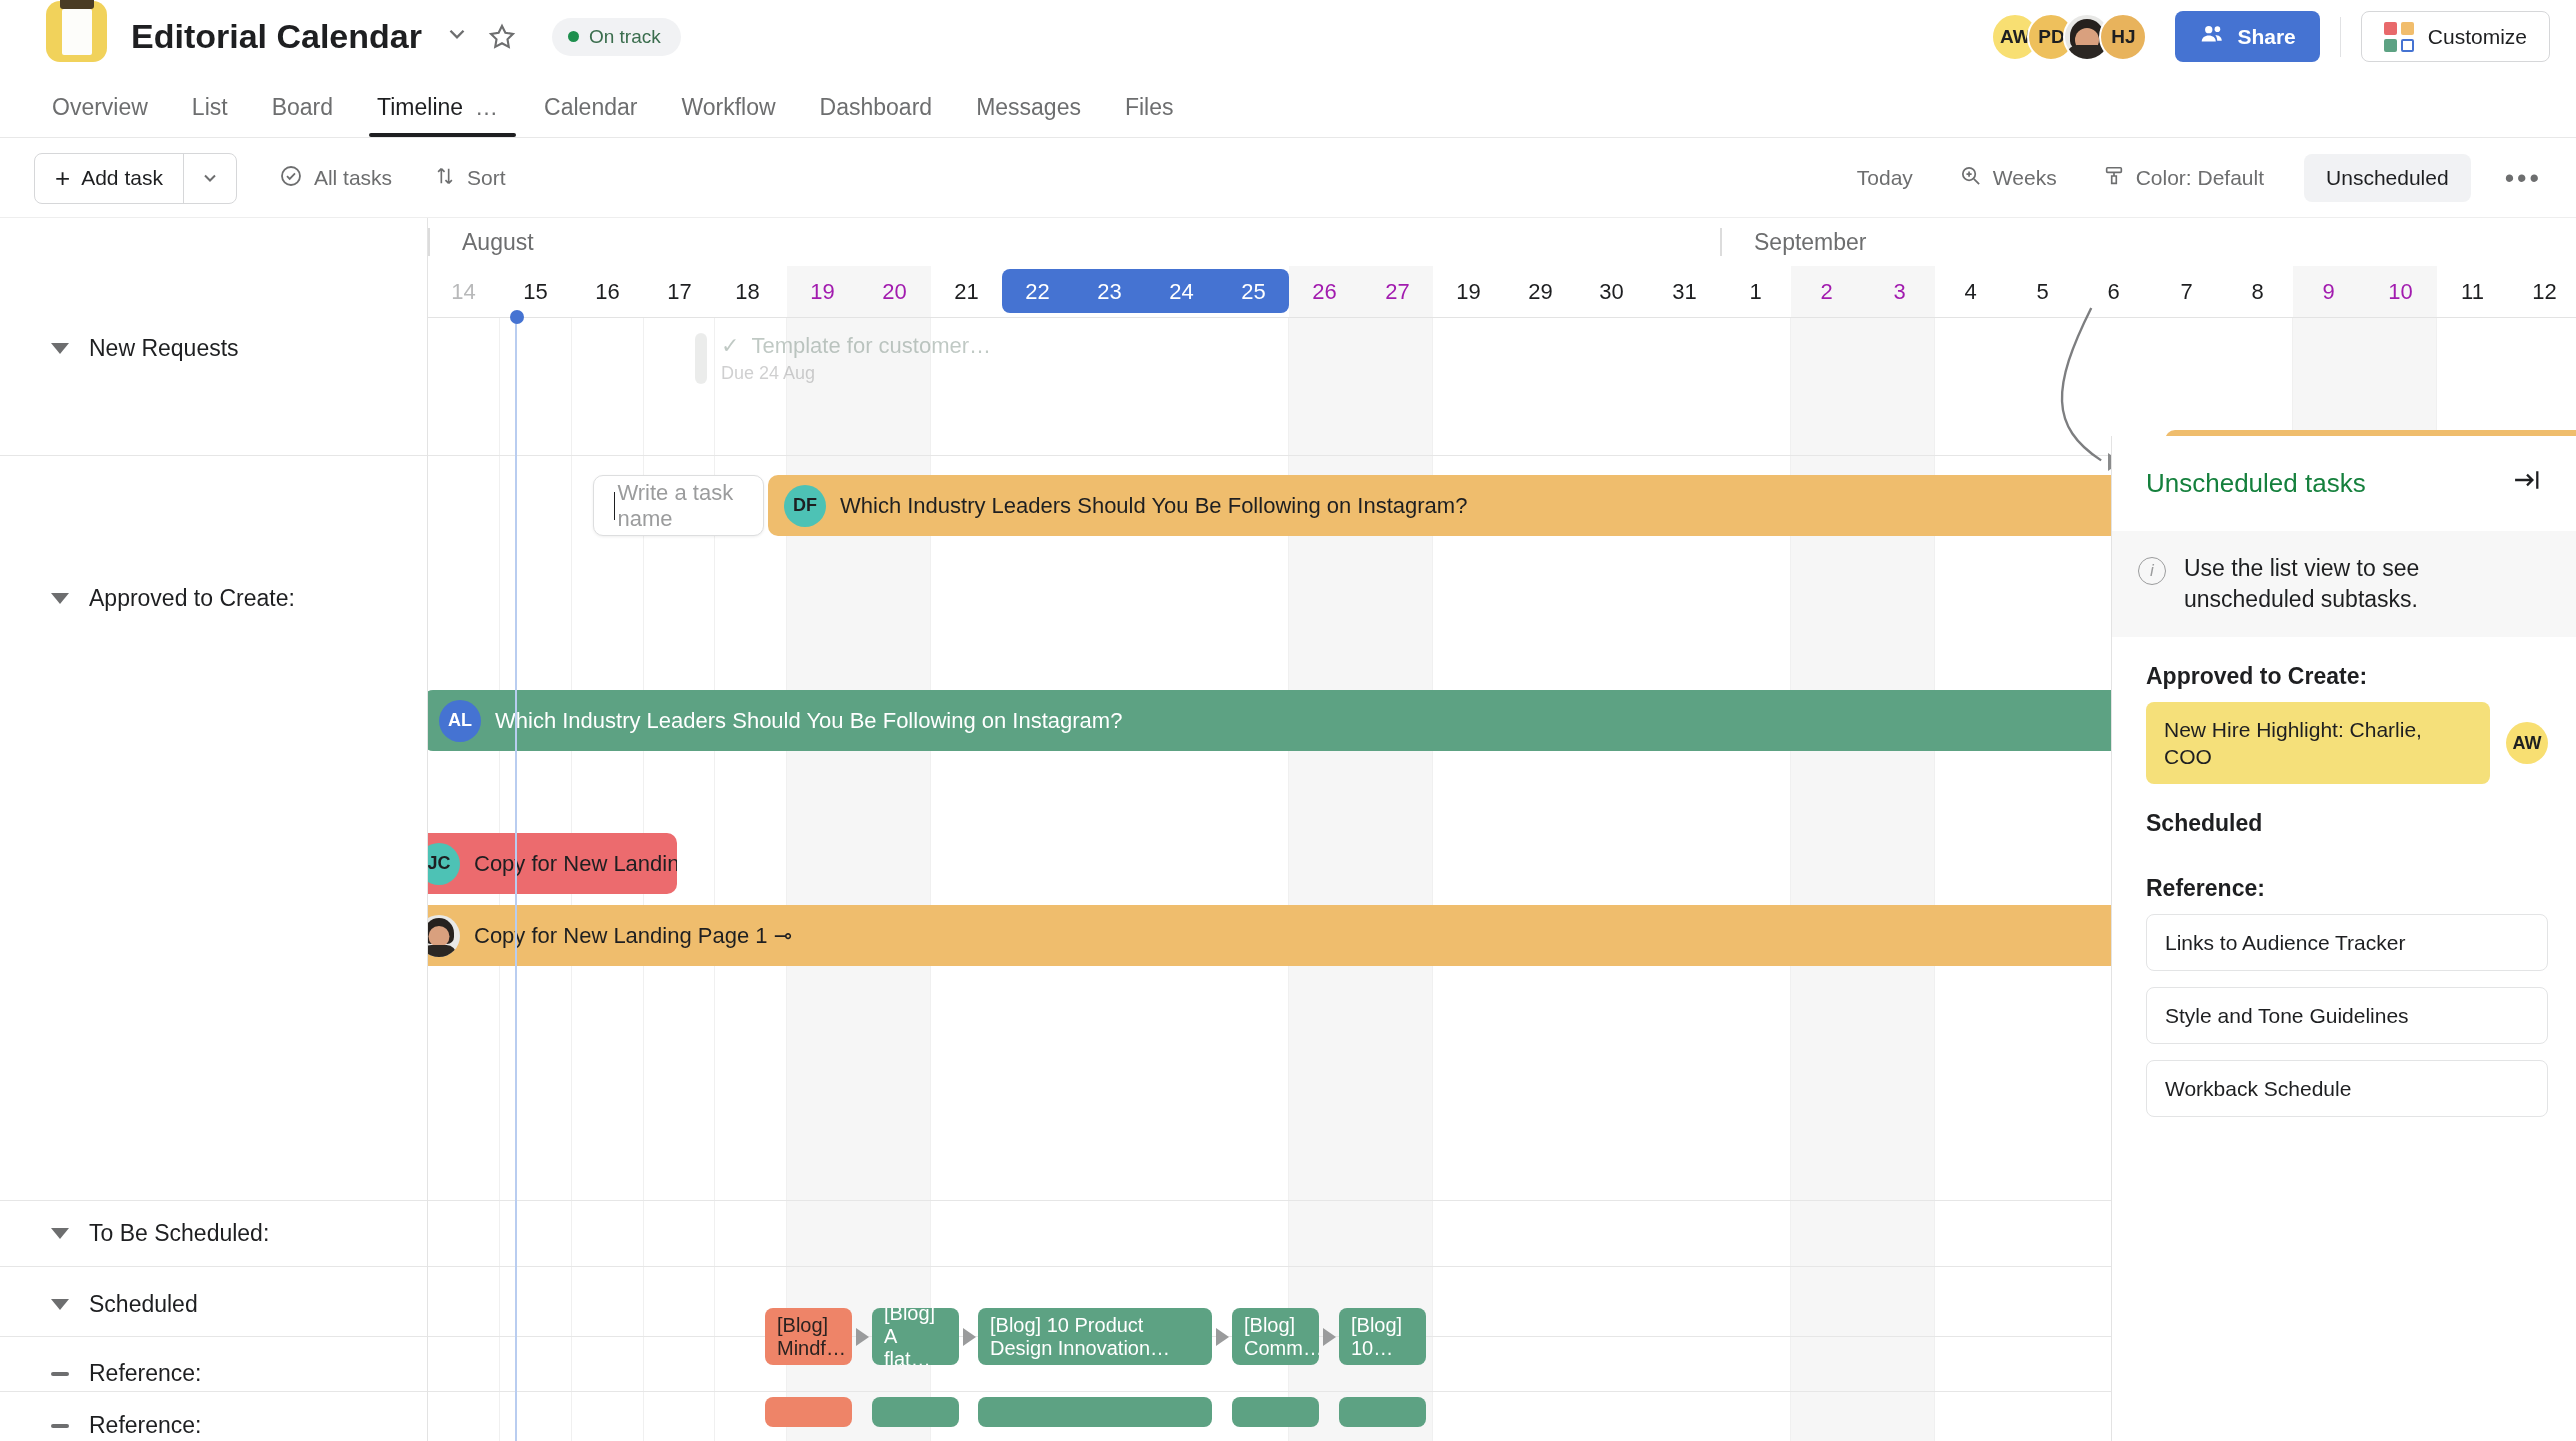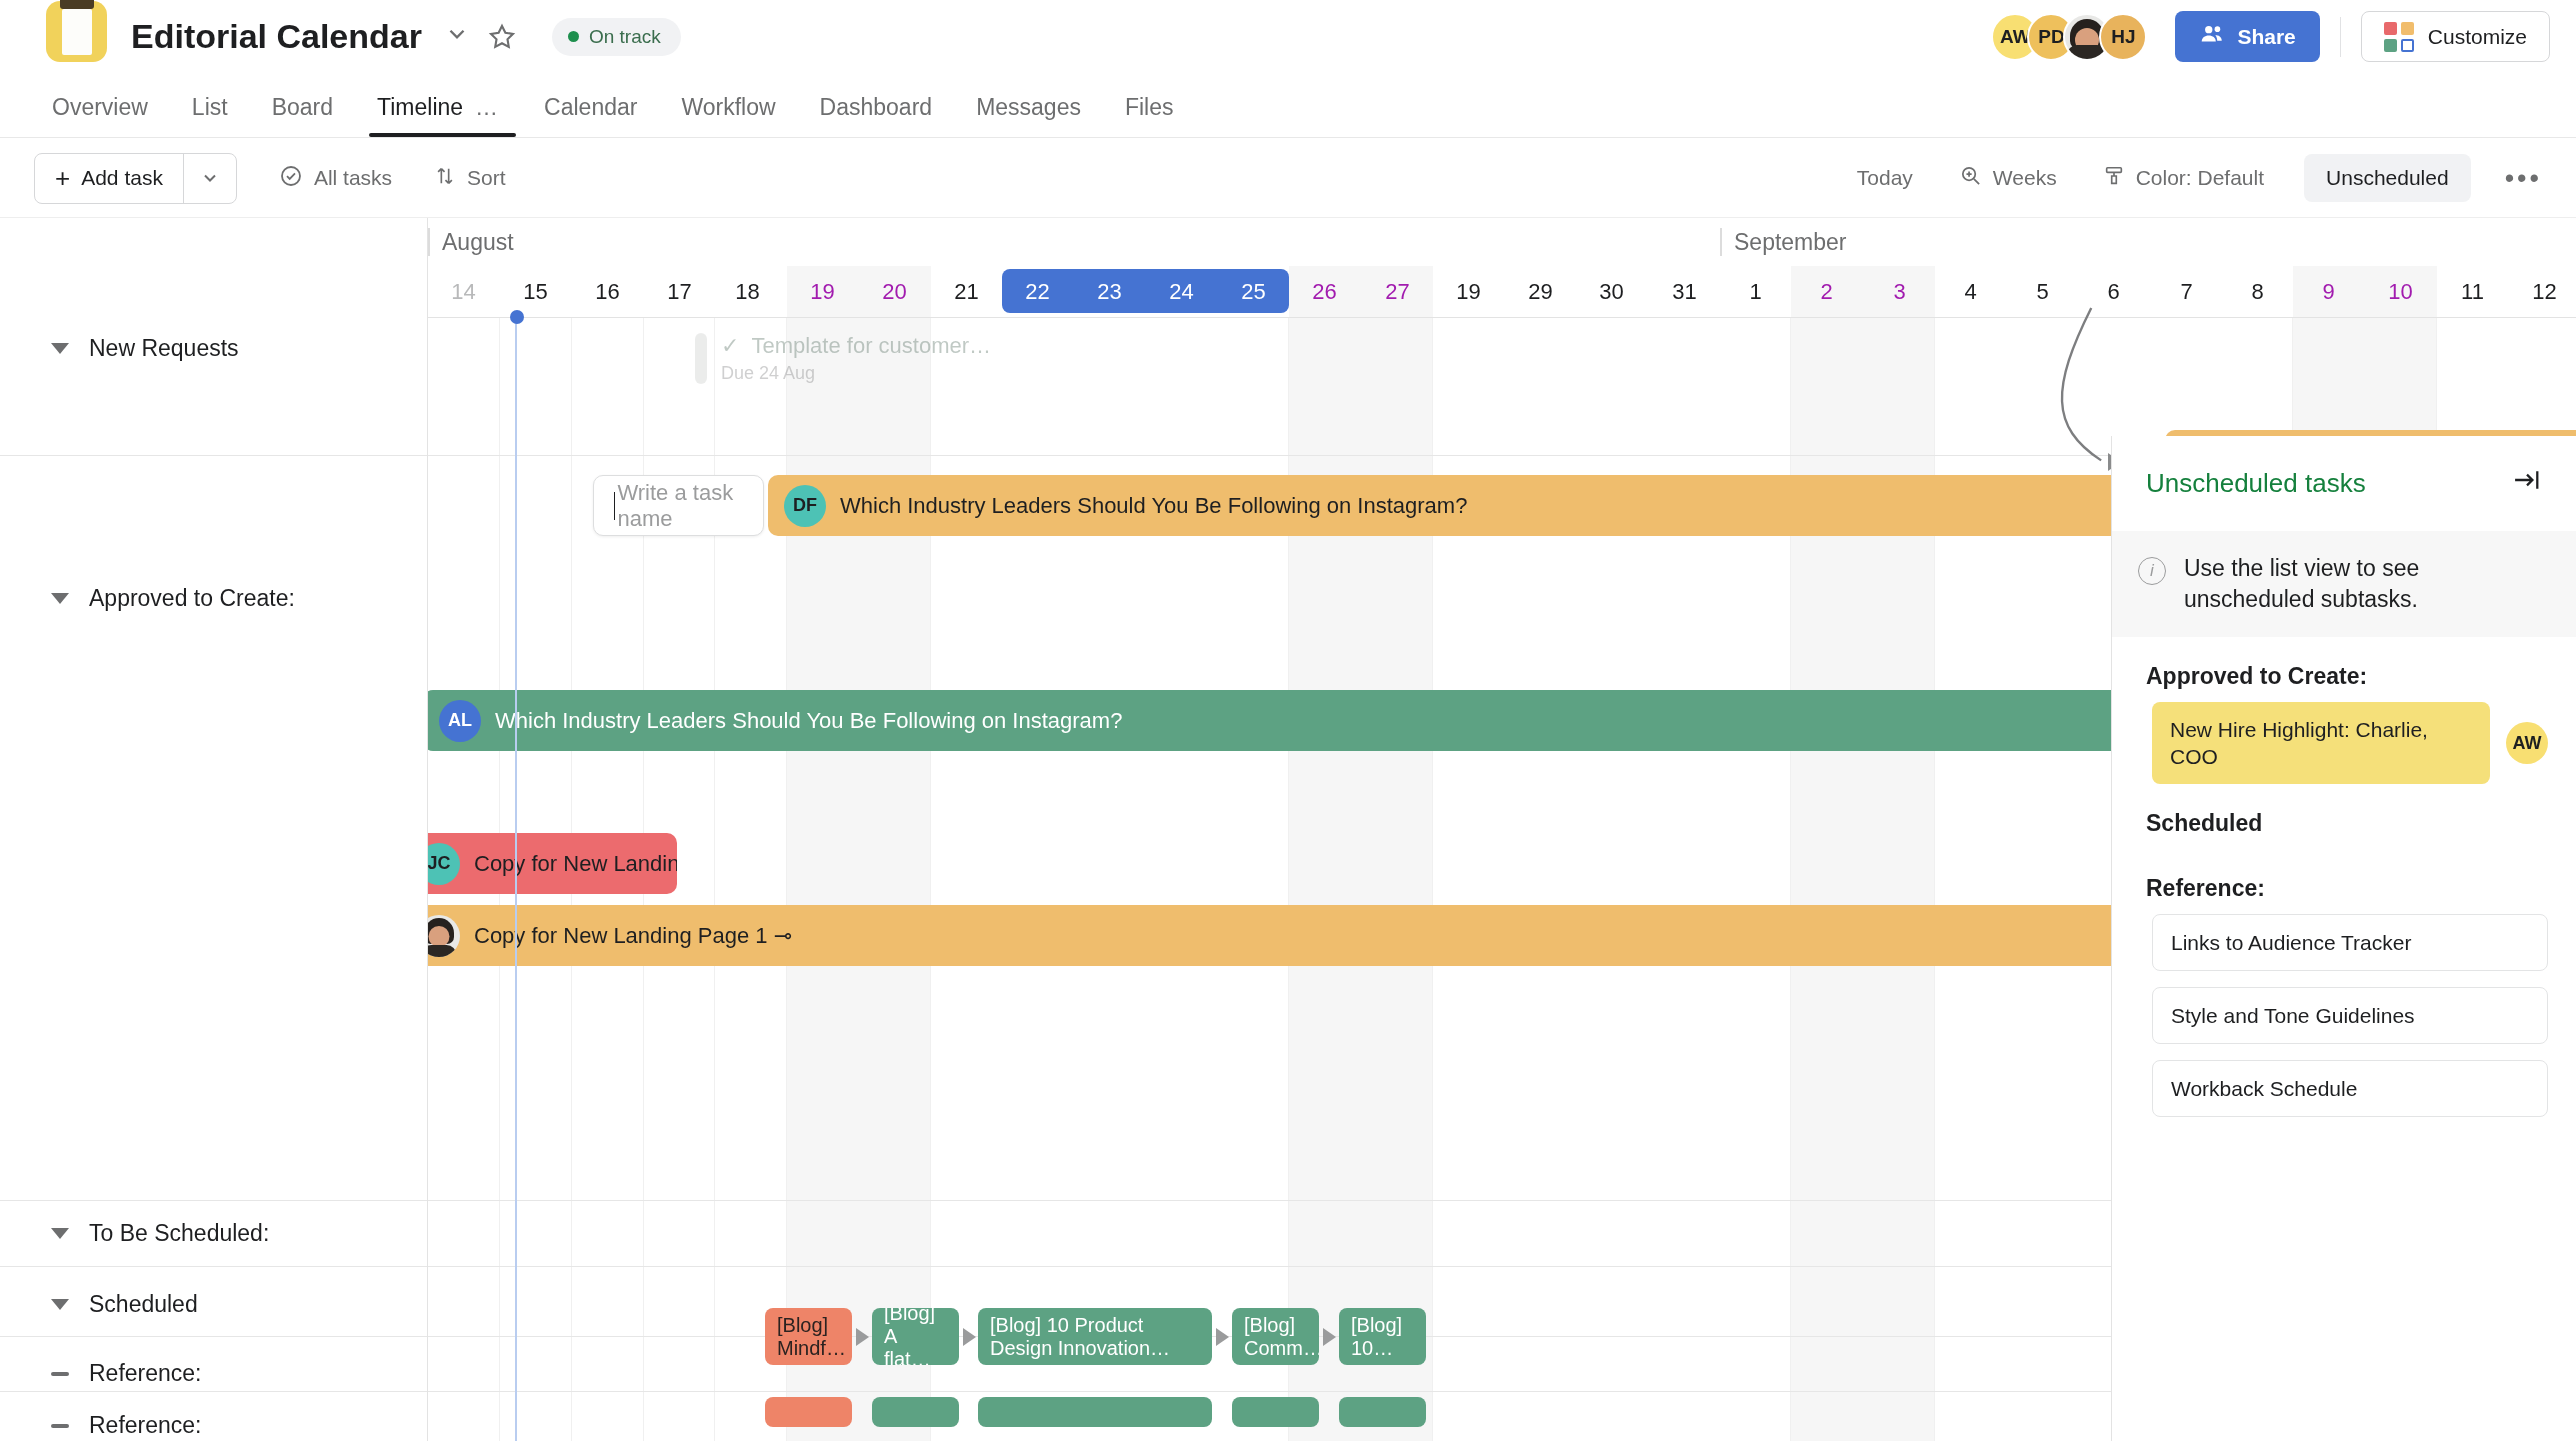--- a/index.html
+++ b/index.html
@@ -125,21 +125,21 @@
 
   
   .timeline { position: absolute; top: 218px; left: 0; right: 0; bottom: 0; }
   .left-col {
     position: absolute; left: 0; top: 0; bottom: 0; width: 428px;
     background: #fff; border-right: 1px solid #e3e3e3; z-index: 5;
   }
   .grid-area { position: absolute; left: 428px; top: 0; right: 0; bottom: 0; overflow: hidden; }
   .month-label {
     position: absolute; top: 10px; font-size: 23px; color: #6d6e6f;
-    padding-left: 12px; border-left: 2px solid #dcdcdc; line-height: 28px;
+    padding-left: 32px; border-left: 2px solid #dcdcdc; line-height: 28px;
   }
   .day-cell {
     position: absolute; top: 48px; width: 71px; height: 52px;
     display: flex; align-items: center; justify-content: center;
     font-size: 22px; color: #1e1f21;
   }
   .day-cell.weekend { color: #a21caf; }
   .day-cell.dim { color: #b8b9ba; }
   .weekend-band { position: absolute; background: #f6f6f6; }
   .sel-band {
@@ -233,21 +233,21 @@
   }
   .info-ic {
     width: 28px; height: 28px; border-radius: 50%; border: 1.6px solid #9b9c9d;
     color: #9b9c9d; font-size: 17px; display: flex; align-items: center;
     justify-content: center; flex: 0 0 auto; margin-top: 4px; font-style: italic;
   }
   .rp-note-txt { font-size: 23px; line-height: 31px; color: #1e1f21; }
   .rp-sec {
     font-size: 23px; font-weight: 700; color: #1e1f21; padding: 26px 34px 12px 34px;
   }
-  .rp-row { display: flex; align-items: center; padding: 0 28px 0 34px; gap: 16px; margin-left: 6px; }
+  .rp-row { display: flex; align-items: center; padding: 0 28px 0 34px; gap: 16px; }
   .rp-card {
     border-radius: 8px; padding: 14px 18px; font-size: 21px; line-height: 27px;
     flex: 1 1 auto; cursor: pointer;
   }
   .rp-card.yellow { background: #f5e07a; color: #1e1f21; }
   .rp-card.green { background: #5da283; color: #fff; }
   .rp-card.plain { background: #fff; border: 1px solid #e3e4e5; color: #1e1f21; }
   .rp-av {
     width: 42px; height: 42px; border-radius: 50%; background: #f8df72;
     display: flex; align-items: center; justify-content: center;

